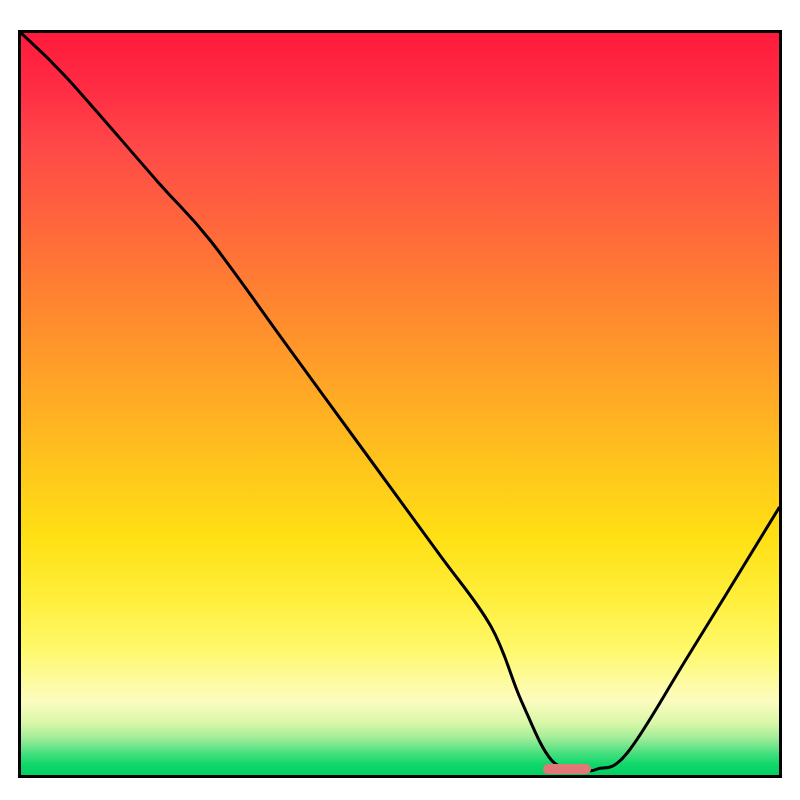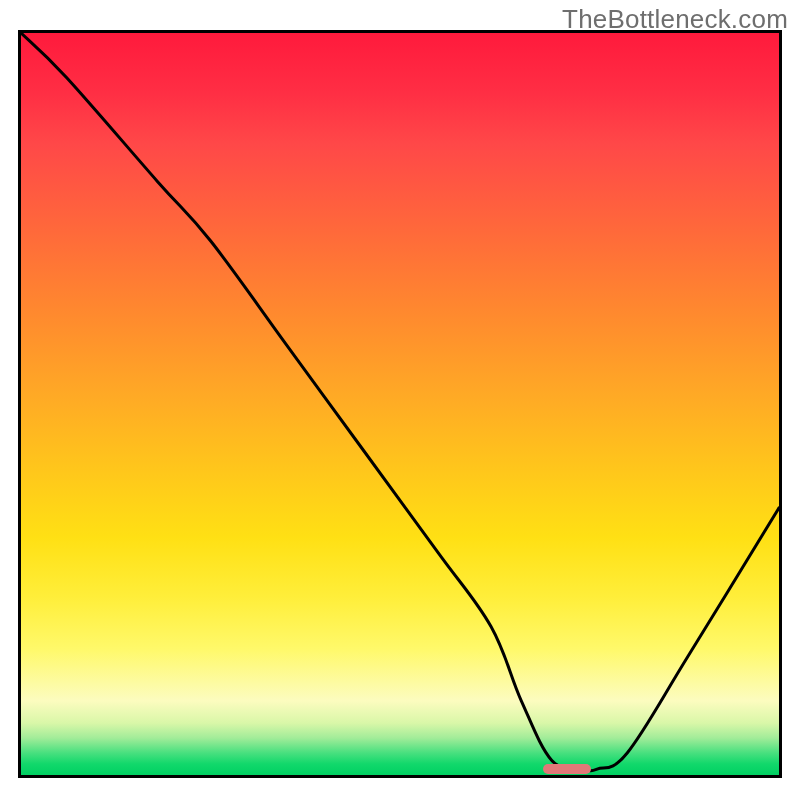--- a/index.html
+++ b/index.html
@@ -70,21 +70,20 @@
     height: 11px;
     background: #e07878;
     border-radius: 6px;
   }
 </style>
 </head>
 <body>
 
 <div class="frame">
 
-  <div class="watermark">TheBottleneck.com</div>
 
   <div class="plot-border">
     <div class="gradient-bg"></div>
 
     <svg class="curve" viewBox="0 0 758 742" preserveAspectRatio="none">
       <path id="curve-path" fill="none" stroke="#000" stroke-width="3" stroke-linecap="round" stroke-linejoin="round" d="M 0.0 0.0 C 8.2 8.0, 20.9 17.8, 45.5 44.5 C 70.0 71.2, 110.5 119.0, 136.4 148.4 C 162.4 177.8, 166.3 178.4, 189.5 207.8 C 212.7 237.1, 238.0 274.2, 265.3 311.6 C 292.6 349.0, 313.8 378.1, 341.1 415.5 C 368.4 452.9, 393.7 487.3, 416.9 519.4 C 440.1 551.5, 455.0 566.9, 470.0 593.6 C 485.0 620.3, 489.4 643.8, 500.3 667.8 C 511.2 691.8, 519.7 714.9, 530.6 727.2 C 541.5 739.4, 552.7 734.5, 560.9 736.1 C 569.1 737.7, 567.9 739.0, 576.1 736.1 C 584.3 733.1, 590.0 740.0, 606.4 719.7 C 622.8 699.4, 639.8 667.4, 667.0 623.3 C 694.3 579.2, 741.6 501.6, 758.0 474.9"></path>
     </svg>
 
     <div class="marker" id="marker" style="width: 47.754px; height: 10.388px; left: 521.883px; top: 730.87px;"></div>
   </div>

